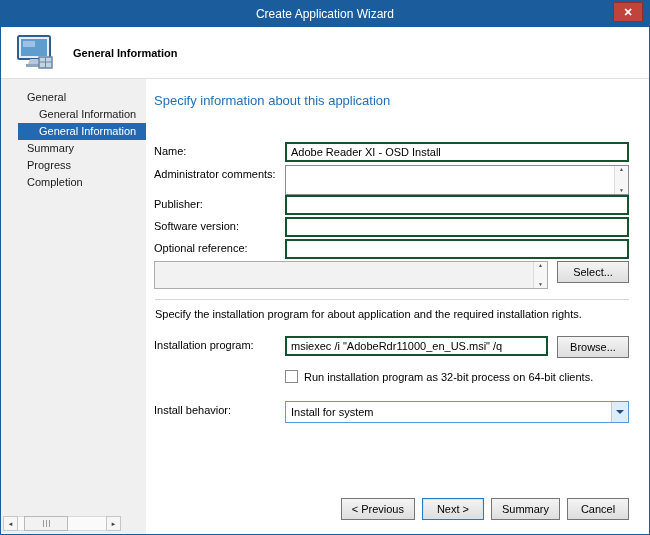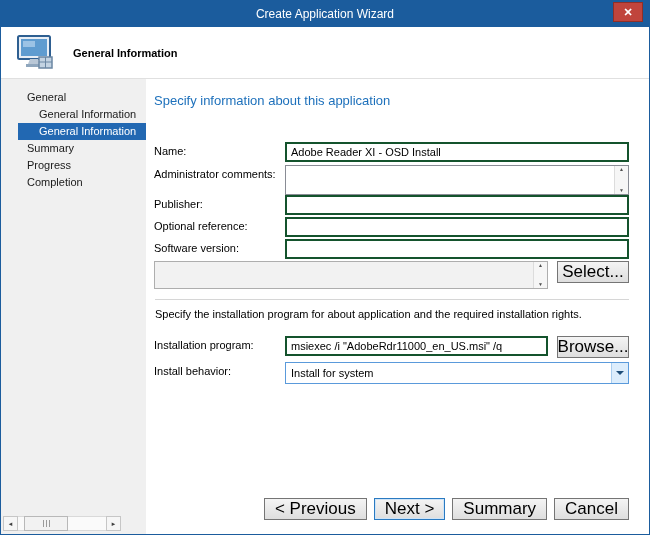--- a/index.html
+++ b/index.html
@@ -104,21 +104,21 @@
     position:absolute; top:0; right:0; bottom:0; width:14px;
     background:#f6f6f6; border-left:1px solid #dcdcdc;
     display:flex; flex-direction:column; justify-content:space-between;
   }
   .vscroll span {
     display:block; height:7px; font-size:5px; color:#505050;
     text-align:center; line-height:7px;
   }
 
   .btn {
-    height:22px; font-size:17px; color:#000;
+    height:22px; font-size:11px; color:#000;
     background:linear-gradient(#f4f4f4,#dedede);
     border:1px solid #757575;
     display:flex; align-items:center; justify-content:center;
     cursor:default;
   }
   .btn-inline { width:72px; flex:none; margin-left:9px; margin-top:0; }
 
   .separator { border-top:1px solid #d6d6d6; margin:10px 0 8px 1px; }
   .desc { margin:0 0 16px 1px; }
 
@@ -217,26 +217,26 @@
             </div>
           </div>
         </div>
 
         <div class="row" style="margin-bottom:2px;">
           <label>Publisher:</label>
           <input class="txt" type="text" value="" style="">
         </div>
 
         <div class="row" style="margin-bottom:2px;">
+          <label>Software version:</label>
+          <input class="txt" type="text" value="" style="">
+        </div>
+
+        <div class="row" style="margin-bottom:2px;">
           <label>Optional reference:</label>
-          <input class="txt" type="text" value="" style="">
-        </div>
-
-        <div class="row" style="margin-bottom:2px;">
-          <label>Software version:</label>
           <input class="txt" type="text" value="" style="">
         </div>
 
         <div class="row">
           <div class="multibox h28 disabled">
             <div class="vscroll">
               <span>▲</span>
               <span>▼</span>
             </div>
           </div>
@@ -246,20 +246,24 @@
         <div class="separator"></div>
 
         <div class="desc">Specify the installation program for about application and the required installation rights.</div>
 
         <div class="row">
           <label>Installation program:</label>
           <input class="txt" type="text" value="msiexec /i &quot;AdobeRdr11000_en_US.msi&quot; /q" style="">
           <div class="btn btn-inline">Browse...</div>
         </div>
 
+        <div class="checkbox-row">
+          <span class="checkbox"></span>
+          <span>Run installation program as 32-bit process on 64-bit clients.</span>
+        </div>
 
         <div class="row">
           <label>Install behavior:</label>
           <div class="combo">
             <span class="combo-value">Install for system</span>
             <span class="combo-btn">
               <span class="combo-arrow"></span>
             </span>
           </div>
         </div>

